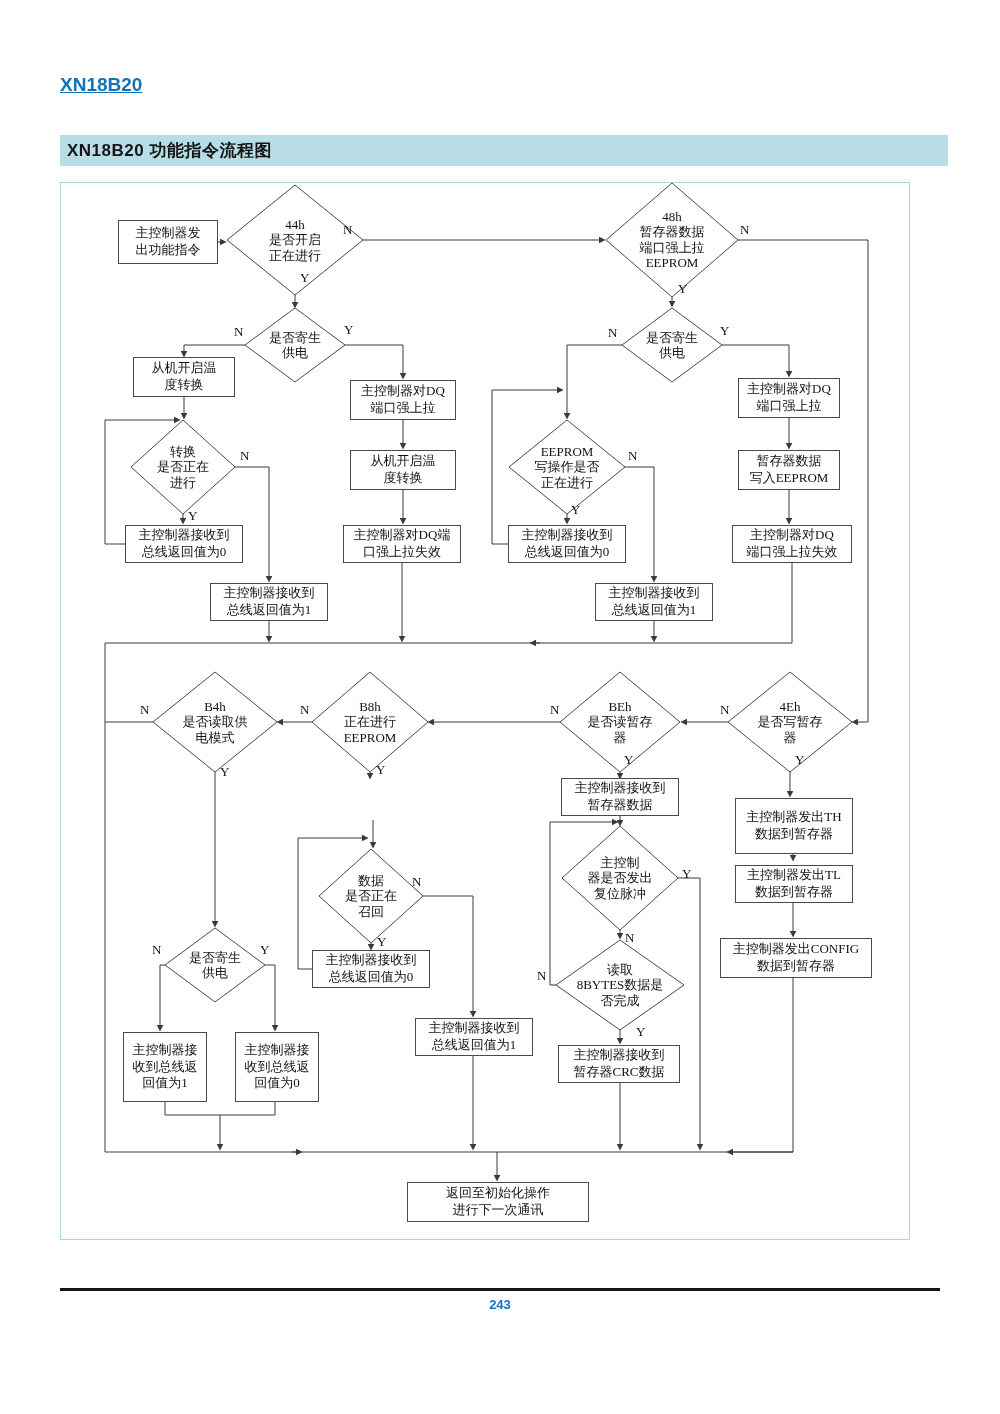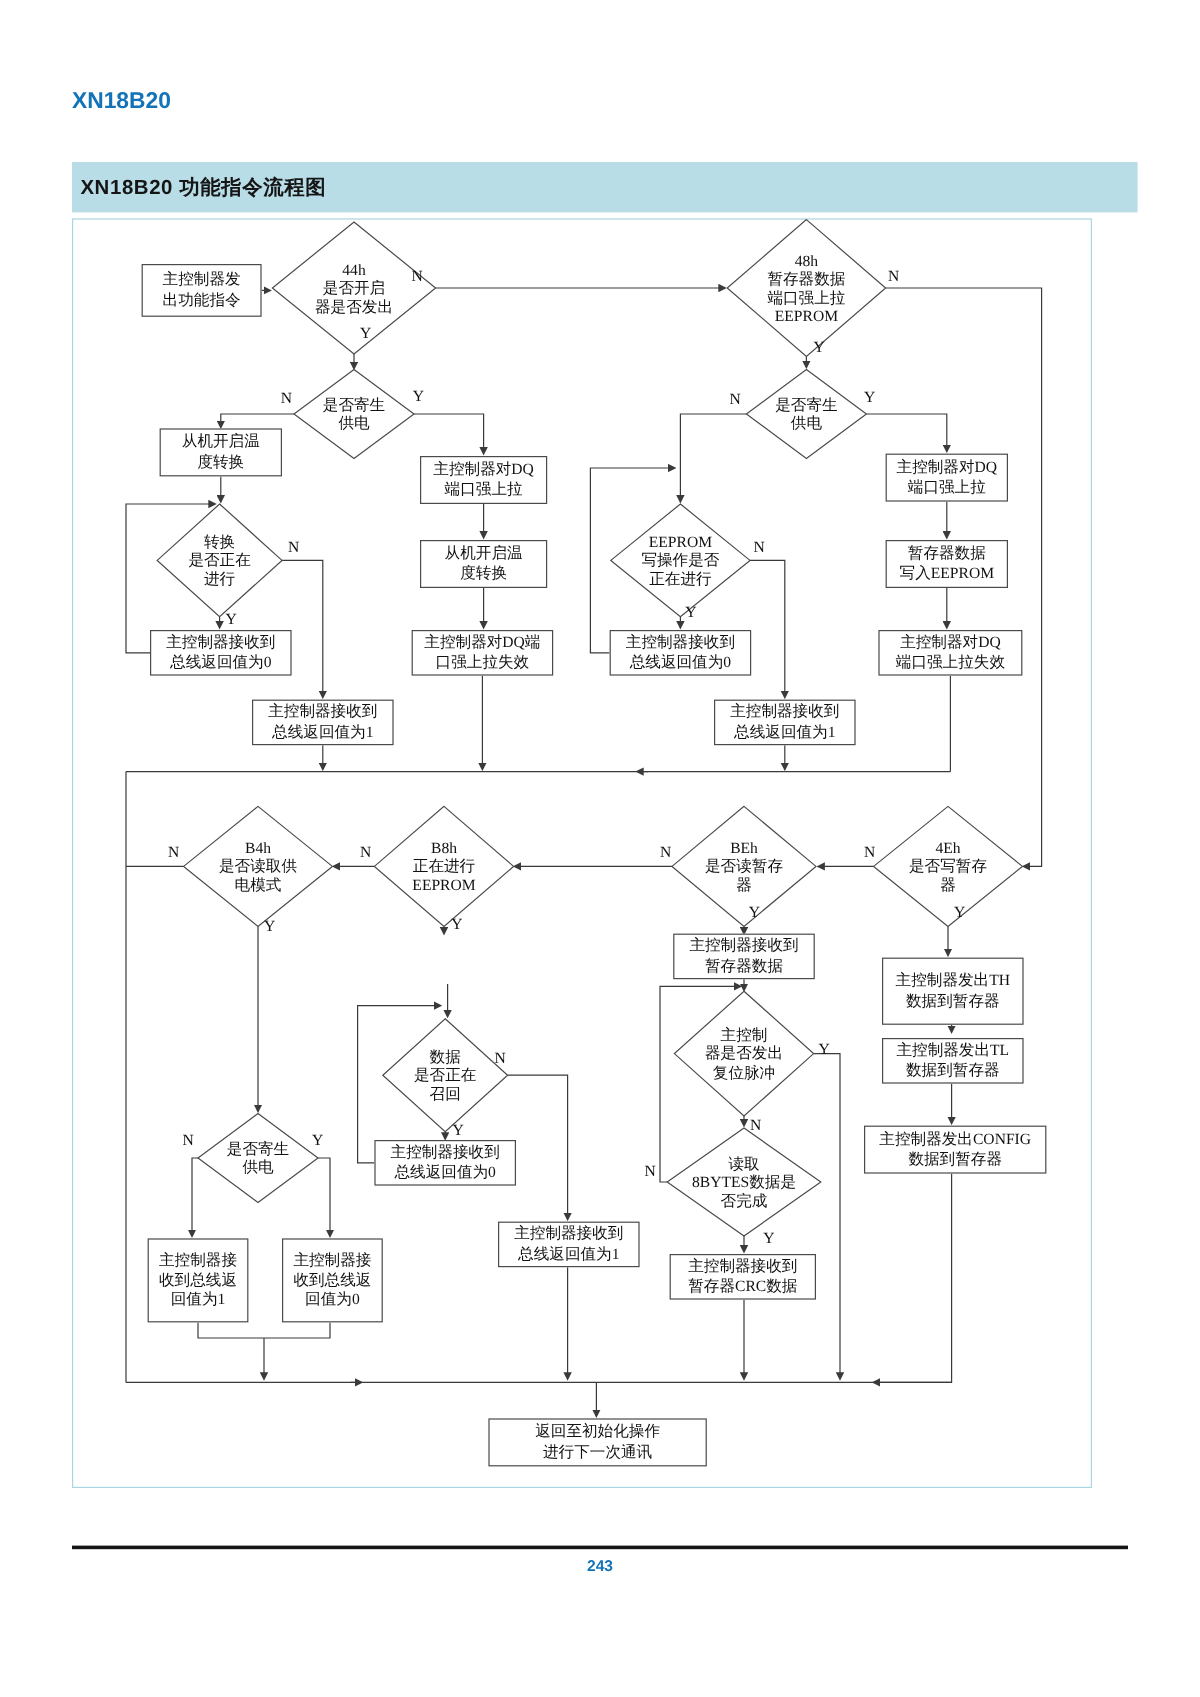--- a/index.html
+++ b/index.html
@@ -1,20 +1,20 @@
 <!DOCTYPE html>
 <html><head>
 <meta charset="utf-8">
 <style>
   html,body{margin:0;padding:0;background:#ffffff;}
   .page{position:relative;width:1000px;height:1414px;background:#ffffff;overflow:hidden;
         font-family:"Liberation Serif","DejaVu Serif",serif;color:#111;}
   .logo{position:absolute;left:60px;top:74px;font-family:"Liberation Sans","DejaVu Sans",sans-serif;
-        font-weight:bold;font-size:19px;color:#1273b9;}
-  .titlebar{position:absolute;left:60px;top:135px;width:888px;height:42px;background:#b9dde7;
+        font-weight:bold;font-size:19px;color:#1273b9;text-decoration:underline;}
+  .titlebar{position:absolute;left:60px;top:135px;width:888px;height:31px;background:#b9dde7;
         display:flex;align-items:center;}
   .titlebar span{font-family:"Liberation Sans","DejaVu Sans",sans-serif;font-weight:bold;
         font-size:17px;color:#151515;padding-left:7px;letter-spacing:0.5px;}
   .flowframe{position:absolute;left:60px;top:182px;width:848px;height:1056px;
         border:1px solid #abd5e0;background:#ffffff;}
   .flow{position:absolute;left:60px;top:182px;width:848px;height:1056px;}
   .flow svg{position:absolute;left:0;top:0;}
   .pbox{position:absolute;border:1px solid #4a4a4a;background:#ffffff;display:flex;
         align-items:center;justify-content:center;text-align:center;font-size:13px;
         line-height:1.3;white-space:pre-line;box-sizing:border-box;}
@@ -169,21 +169,21 @@
 数据到暂存器</div>
     <div class="pbox" style="left:675px;top:683px;width:118px;height:38px">主控制器发出TL
 数据到暂存器</div>
     <div class="pbox" style="left:660px;top:756px;width:152px;height:40px">主控制器发出CONFIG
 数据到暂存器</div>
     <div class="pbox" style="left:347px;top:1000px;width:182px;height:40px">返回至初始化操作
 进行下一次通讯</div>
 
     <div class="dlab" style="left:235px;top:58px">44h
 是否开启
-器是否发出</div>
+正在进行</div>
     <div class="dlab" style="left:612px;top:58px">48h
 暂存器数据
 端口强上拉
 EEPROM</div>
     <div class="dlab" style="left:235px;top:163px">是否寄生
 供电</div>
     <div class="dlab" style="left:612px;top:163px">是否寄生
 供电</div>
     <div class="dlab" style="left:123px;top:285px">转换
 是否正在

